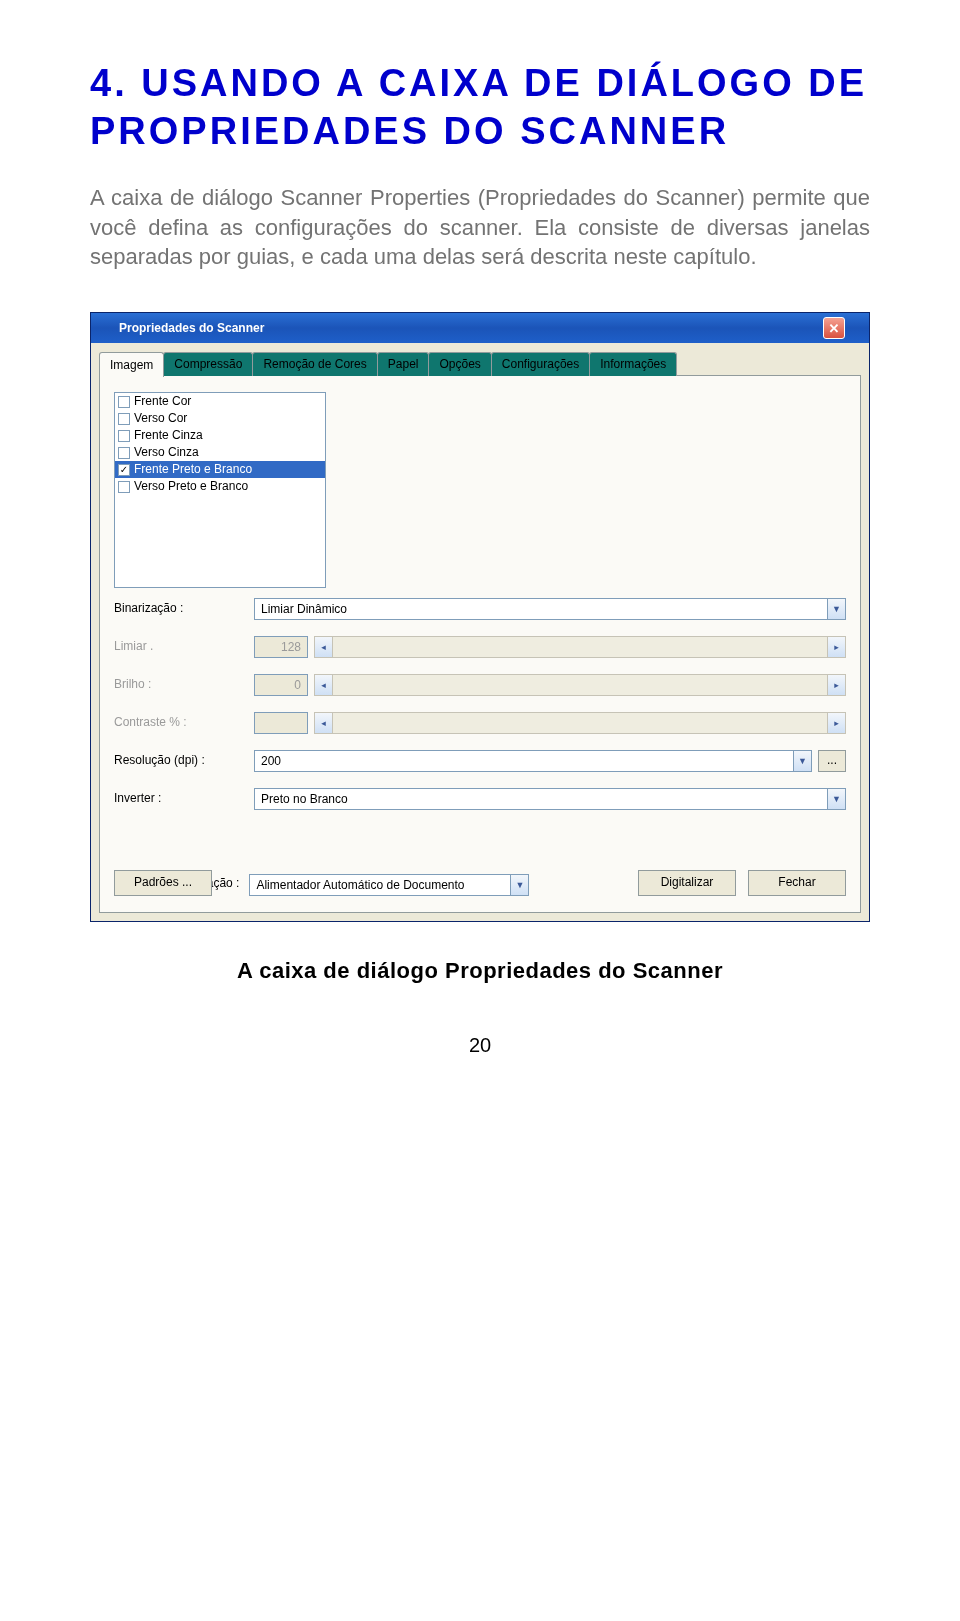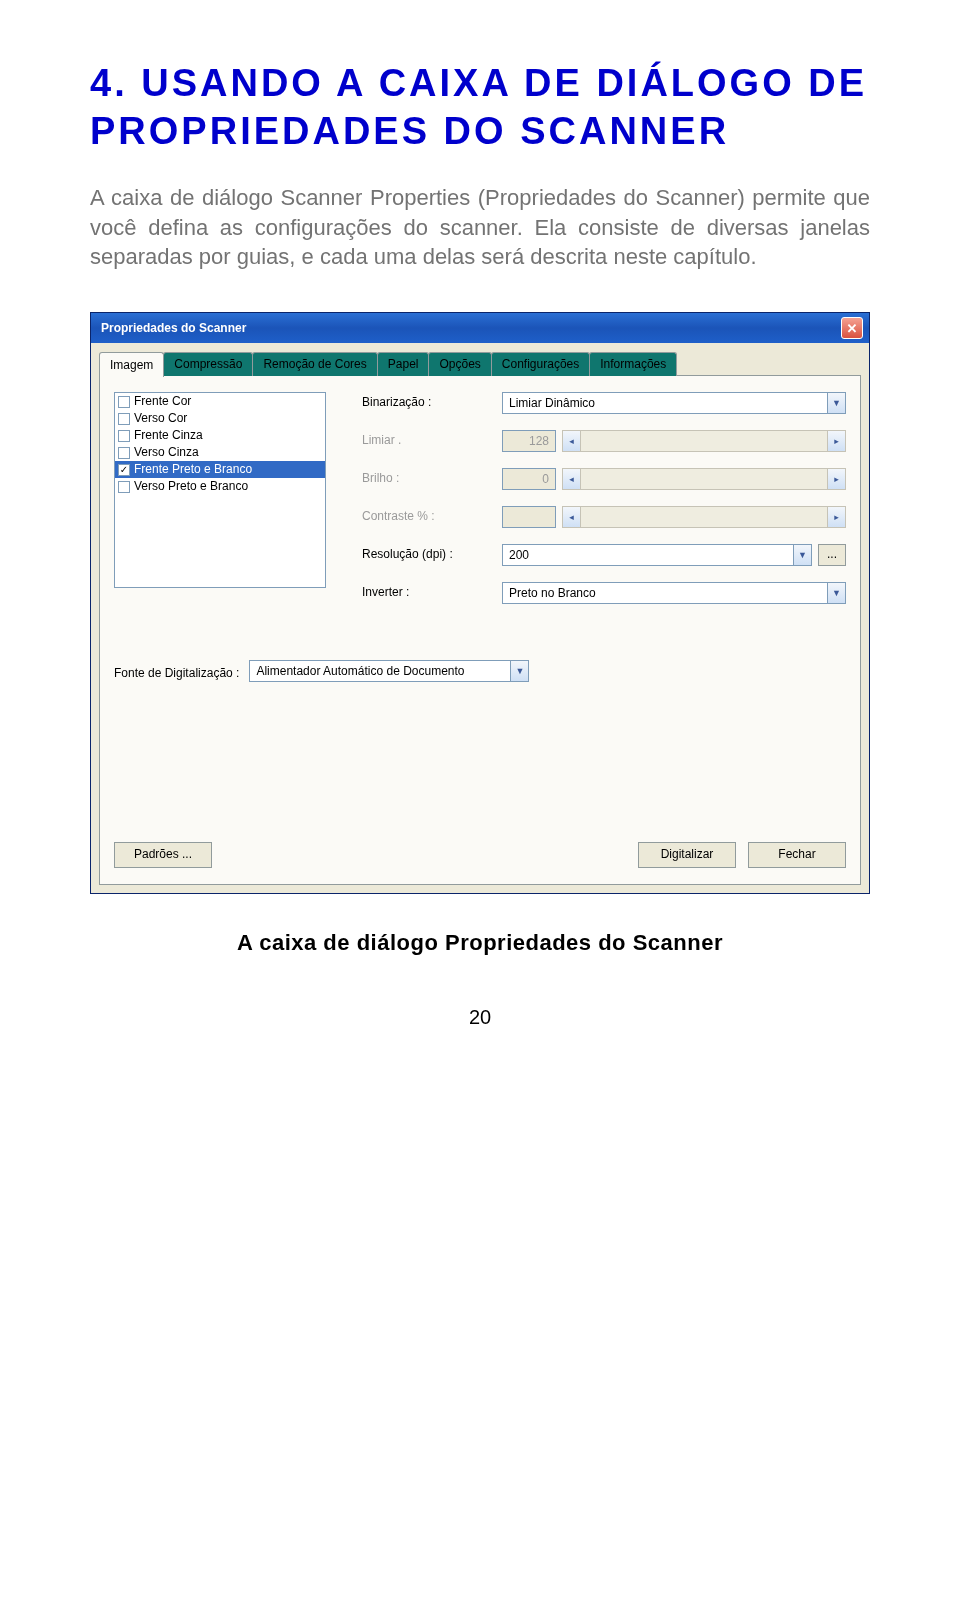--- a/index.html
+++ b/index.html
@@ -42,21 +42,21 @@
     font-size: 12px;
     background: #ece9d8;
     border: 1px solid #0a246a;
   }
   .titlebar {
     height: 30px;
     background: linear-gradient(#2a6fd4, #1b54b8 50%, #1e5fc9);
     display: flex;
     align-items: center;
     justify-content: space-between;
-    padding: 0 6px;
+    padding: 0 24px;
   }
   .titlebar-text {
     color: #fff;
     font-weight: 700;
     font-size: 12px;
     padding-left: 4px;
   }
   .close-btn {
     width: 22px; height: 22px;
     background: linear-gradient(#f5a192, #d9513f);
@@ -98,21 +98,22 @@
     border: 1px solid #919b9c;
     background: #fbfaf6;
     padding: 16px 14px 16px 14px;
     min-height: 510px;
     position: relative;
     margin-top: -1px;
     z-index: 1;
   }
   .panel-top {
     display: flex;
-    gap: 36px;
+    gap: 10px;
+    flex-direction: column;
   }
   
   .listbox {
     width: 212px;
     height: 196px;
     background: #fff;
     border: 1px solid #7f9db9;
     font-size: 12px;
   }
   .lb-item {
@@ -190,21 +191,21 @@
     margin-left: 6px; width: 28px; height: 22px;
     border: 1px solid #919b9c;
     background: #ece9d8;
     font-size: 12px; text-align: center; line-height: 18px;
     cursor: default;
   }
   .source-row {
     margin-top: 56px;
     display: flex; align-items: center; gap: 10px;
   }
-  .source-row .combo { width: 280px; }
+  .source-row .combo { width: 280px; margin-top: 8px; }
   .btnbar {
     position: absolute;
     left: 14px; right: 14px; bottom: 16px;
     display: flex;
     justify-content: space-between;
   }
   .btnbar .right-btns { display: flex; gap: 12px; }
   .wbtn {
     min-width: 98px; height: 26px;
     border: 1px solid #919b9c;

